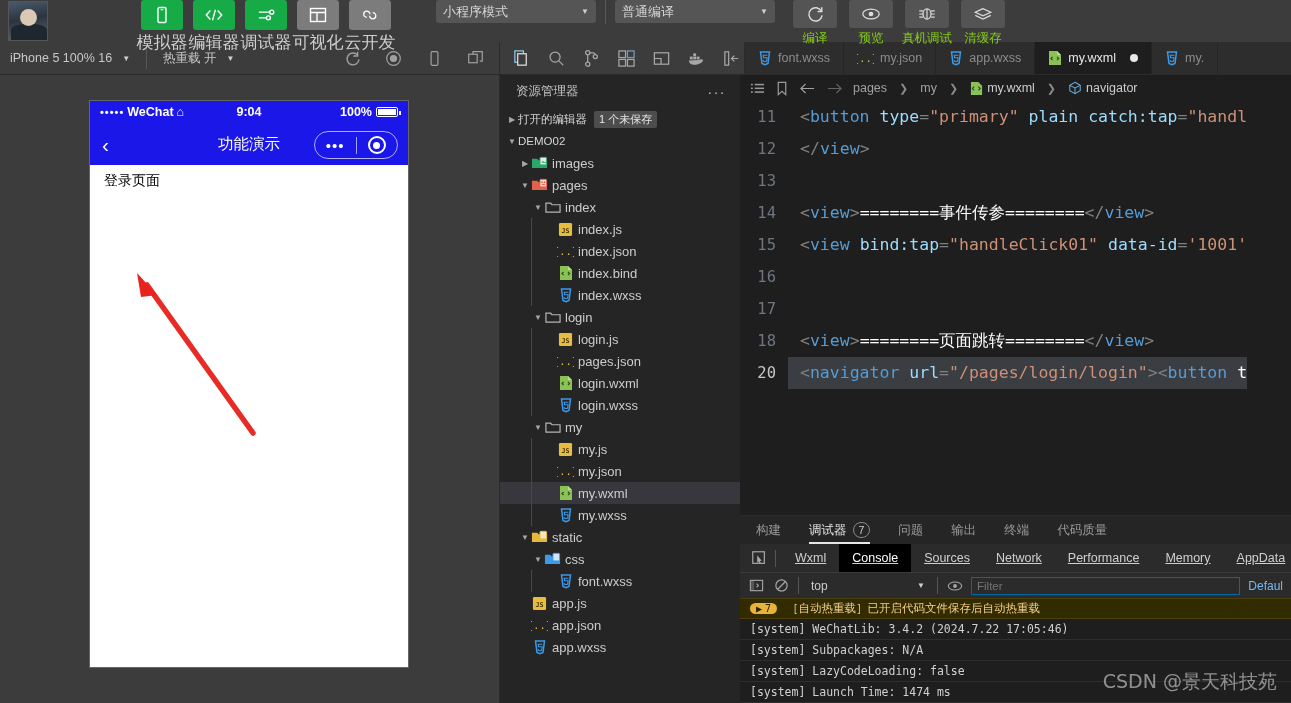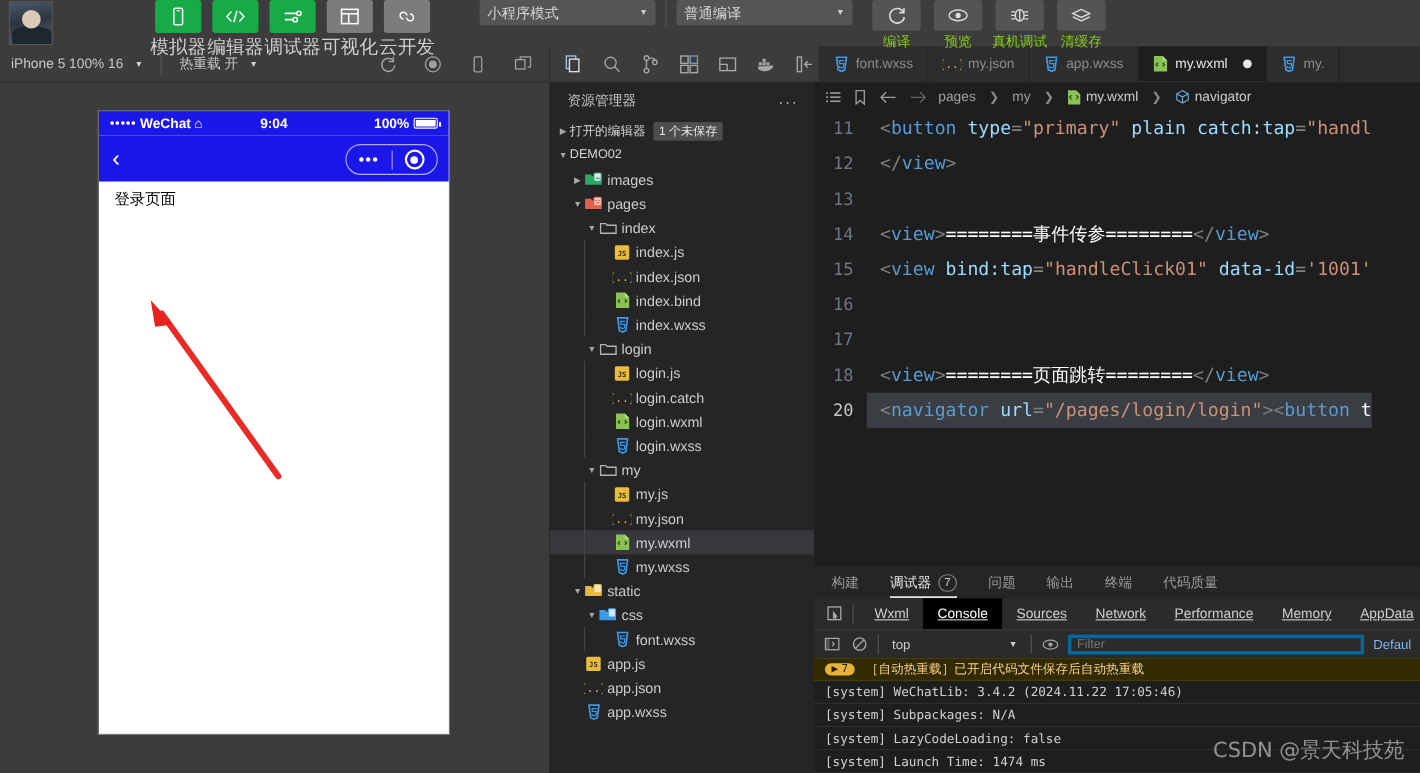--- a/index.html
+++ b/index.html
@@ -178,21 +178,21 @@
   .dt-sepv { width: 1px; height: 17px; background: #555; }
   .dtab { padding: 0 13px; display: flex; align-items: center; cursor: pointer; }
   .dtab.active { background: #000; color: #fff; }
 
   .cons-toolbar { height: 26px; display: flex; align-items: center; gap: 8px; padding: 0 8px;
                   background: #2b2b2b; border-top: 1px solid #3a3a3a; font-size: 12px; color: #ccc; }
   .ct-ico { width: 17px; height: 17px; display:flex; align-items:center; justify-content:center;
             cursor: pointer; opacity: .85; }
   .ctx-sel { display: flex; align-items: center; justify-content: space-between;
              width: 122px; padding: 0 4px; cursor: pointer; }
-  .filter-box { flex: 1; height: 18px; border: 3px solid #0369a1; background: #2b2b2b;
+  .filter-box { flex: 1; height: 18px; border: 1px solid #0369a1; background: #2b2b2b;
                 color: #8a8a8a; font-size: 11.5px; padding: 0 5px; line-height: 16px; }
   .lvl { color: #7ab8f0; font-size: 12px; white-space: nowrap; }
 
   .cons-body { flex: 1; overflow: hidden; font-family: "DejaVu Sans Mono", monospace;
                font-size: 11.5px; }
   .cmsg { height: 21px; display: flex; align-items: center; padding: 0 10px;
           border-bottom: 1px solid #2e2e2e; color: #d0d0d0; }
   .cmsg.warn { background: #332b00; color: #f5d08a; border-bottom: 1px solid #4a3f0a;
                border-top: 1px solid #4a3f0a; }
   .warn-pill { background: #e8b339; color: #2b2100; border-radius: 9px; font-size: 10px;
@@ -465,20 +465,21 @@
             <span>⌂</span>
           </span>
           <span class="mid">9:04</span>
           <span class="right">
             <span>100%</span>
             <span class="batt"></span>
           </span>
         </div>
         <div class="ph-nav">
           <span class="ph-back">‹</span>
+          <span class="ph-title">功能演示</span>
           <span class="ph-caps">
             <span class="c1">•••</span>
             <span class="cdiv"></span>
             <span class="c2">
                 <span class="tgt"></span>
               </span>
           </span>
         </div>
         <div class="ph-body">
           <div class="ph-text">登录页面</div>
@@ -610,21 +611,21 @@
             <span class="exp-name">login.js</span>
           </div>
           <div class="exp-row" style="padding-left: 45px;">
             <span class="guide" style="left:31px"></span>
             <span class="tw"></span>
             <span class="fi">
               <svg width="17" height="15" viewBox="0 0 18 16">
                 <text x="9" y="12" font-size="11" font-family="DejaVu Sans Mono,monospace" fill="#e8bc3e" text-anchor="middle">{..}</text>
               </svg>
             </span>
-            <span class="exp-name">login.catch</span>
+            <span class="exp-name">pages.json</span>
           </div>
           <div class="exp-row" style="padding-left: 45px;">
             <span class="guide" style="left:31px"></span>
             <span class="tw"></span>
             <span class="fi">
               <svg width="14" height="16" viewBox="0 0 14 16">
                 <path d="M1 1h8l4 4v10H1z" fill="#8ac256"></path>
                 <path d="M9 1v4h4" fill="#b4dd8e"></path>
                 <path d="M4.6 7 3 8.6l1.6 1.6M9 7l1.6 1.6L9 10.2" fill="none" stroke="#2f4f16" stroke-width="1.2"></path>
               </svg>
@@ -898,21 +899,21 @@
           </span>
           <input class="filter-box" placeholder="Filter" style="">
           <span class="lvl">Defaul</span>
         </div>
         <div class="cons-body" id="consoleBody">
             <div class="cmsg warn">
               <span class="warn-pill">▶<span>7</span></span>
               <span>［自动热重载］已开启代码文件保存后自动热重载</span>
             </div>
             <div class="cmsg">
-              <span>[system] WeChatLib: 3.4.2 (2024.11.22 17:05:46)</span>
+              <span>[system] WeChatLib: 3.4.2 (2024.7.22 17:05:46)</span>
             </div>
             <div class="cmsg">
               <span>[system] Subpackages: N/A</span>
             </div>
             <div class="cmsg">
               <span>[system] LazyCodeLoading: false</span>
             </div>
             <div class="cmsg">
               <span>[system] Launch Time: 1474 ms</span>
             </div>

